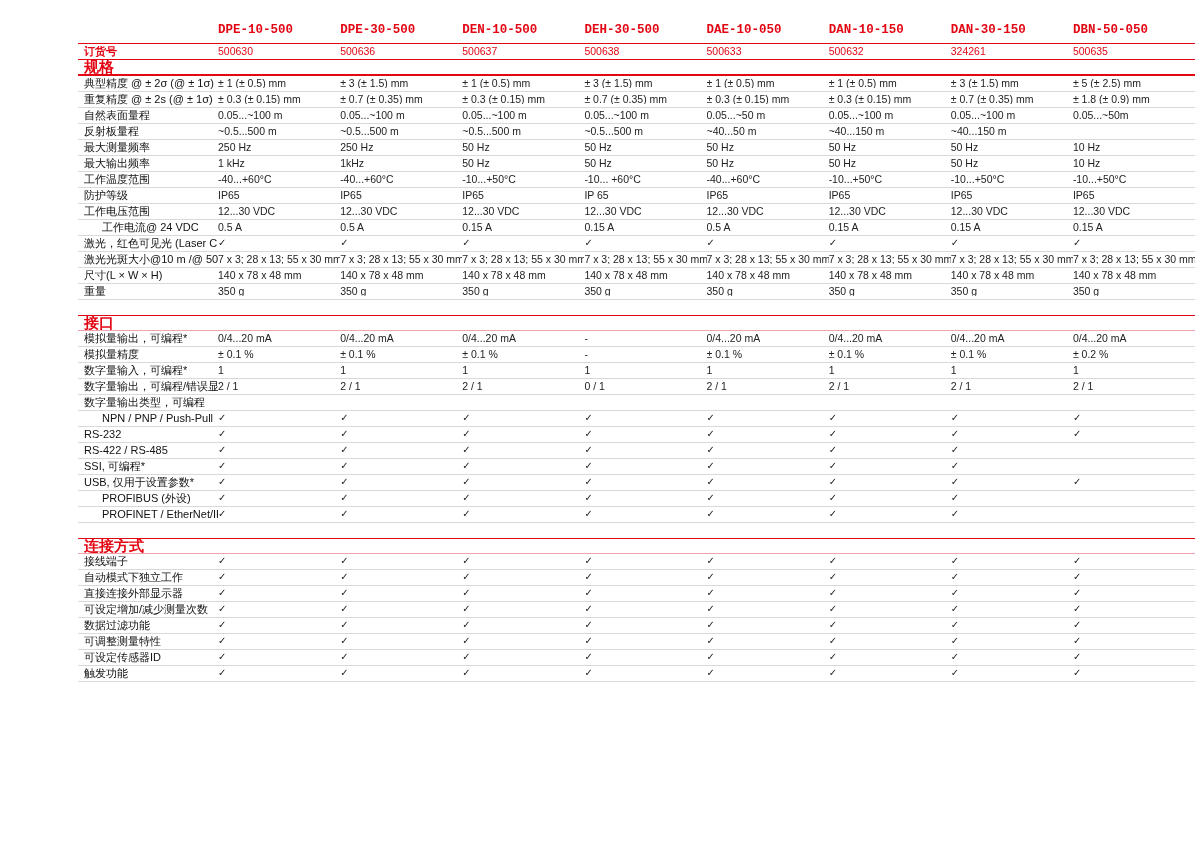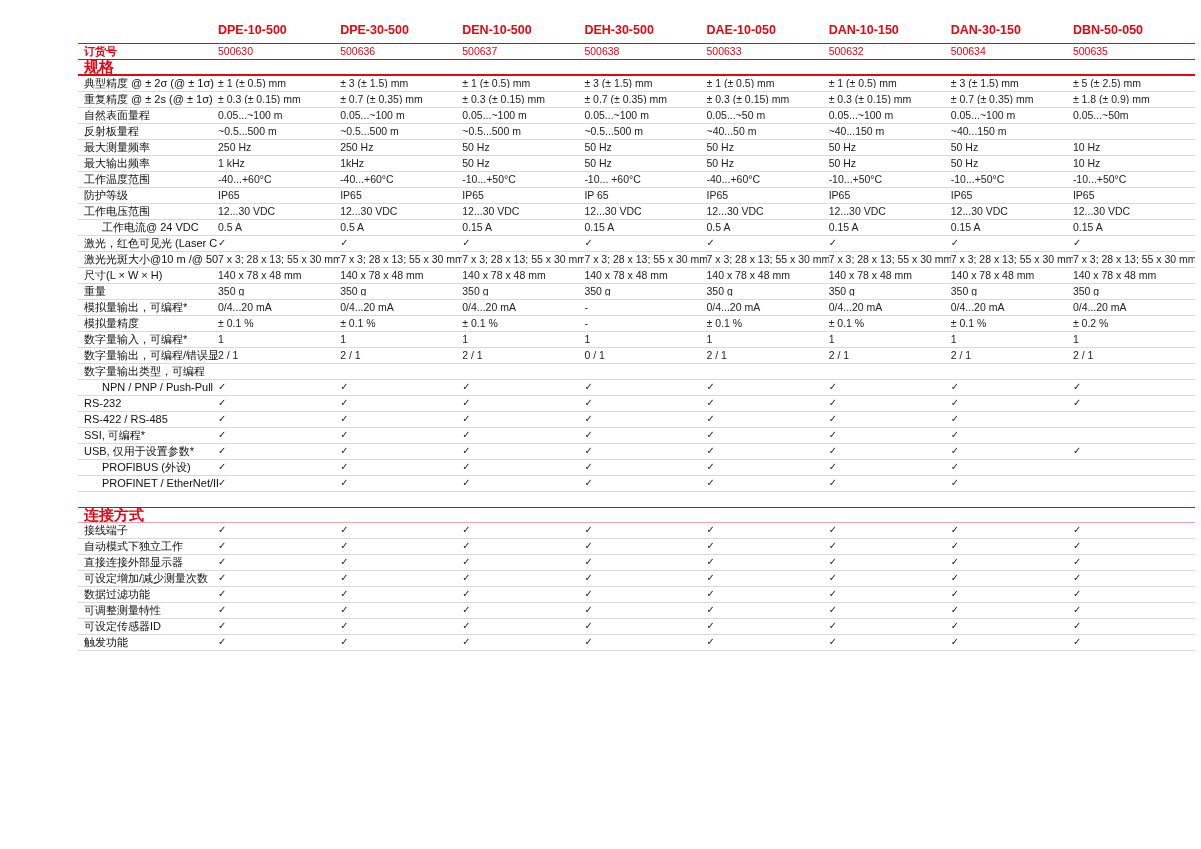--- a/index.html
+++ b/index.html
@@ -5,21 +5,21 @@
   :root { --red:#e30613; --pink:#f2a3ab; --gray-line:#d9d9d9; --txt:#1e1e1e; }
   * { margin:0; padding:0; box-sizing:border-box; }
   html,body { background:#fff; }
   body { font-family:"Liberation Sans","DejaVu Sans",sans-serif; color:var(--txt); }
   .page { width:1201px; height:849px; background:#fff; overflow:hidden; position:relative; }
   .table { position:absolute; left:78px; top:24px; width:1117px; }
   .row { display:grid; grid-template-columns:140px repeat(8,1fr); align-items:center; }
   .cell { padding-left:0; white-space:nowrap; overflow:hidden; font-size:10.5px; line-height:1; }
   .label-cell { padding-left:6px; font-size:11px; color:#111; }
   .label-cell.indent { padding-left:24px; }
-  .header-row { border-bottom:1px solid var(--red); padding-bottom:6px; align-items:end; }
+  .header-row { border-bottom:1px solid var(--red); padding-bottom:6px; align-items:end;font-family:Liberation Mono, monospace; }
   .header-row .cell { font-size:12.5px; font-weight:bold; color:var(--red); }
   .order-row { height:16px; border-bottom:1px solid var(--red); }
   .order-row .cell { color:var(--red); }
   .order-row .label-cell { font-weight:bold; }
   .title-row { height:16px; }
   .title-row .label-cell { color:var(--red); font-weight:bold; font-size:15px; }
   .title-row.first { border-bottom:2px solid var(--red); }
   .title-row.later { margin-top:15px; border-top:1.5px solid var(--red); border-bottom:1px solid var(--pink); }
   .data-row { height:16px; border-bottom:1px solid var(--gray-line); }
   .data-row.subheader { }
@@ -43,21 +43,21 @@
         <div class="cell">DBN-50-050</div>
       </div>
       <div class="row order-row">
         <div class="cell label-cell">订货号</div>
         <div class="cell">500630</div>
         <div class="cell">500636</div>
         <div class="cell">500637</div>
         <div class="cell">500638</div>
         <div class="cell">500633</div>
         <div class="cell">500632</div>
-        <div class="cell">500634</div>
+        <div class="cell">324261</div>
         <div class="cell">500635</div>
       </div>
       <div class="row title-row first">
         <div class="cell label-cell">规格</div>
         <div class="cell"></div>
         <div class="cell"></div>
         <div class="cell"></div>
         <div class="cell"></div>
         <div class="cell"></div>
         <div class="cell"></div>
@@ -211,20 +211,31 @@
         <div class="cell label-cell">重量</div>
         <div class="cell val">350 g</div>
         <div class="cell val">350 g</div>
         <div class="cell val">350 g</div>
         <div class="cell val">350 g</div>
         <div class="cell val">350 g</div>
         <div class="cell val">350 g</div>
         <div class="cell val">350 g</div>
         <div class="cell val">350 g</div>
       </div>
+      <div class="row title-row later">
+        <div class="cell label-cell">接口</div>
+        <div class="cell"></div>
+        <div class="cell"></div>
+        <div class="cell"></div>
+        <div class="cell"></div>
+        <div class="cell"></div>
+        <div class="cell"></div>
+        <div class="cell"></div>
+        <div class="cell"></div>
+      </div>
       <div class="row data-row">
         <div class="cell label-cell">模拟量输出，可编程*</div>
         <div class="cell val">0/4...20 mA</div>
         <div class="cell val">0/4...20 mA</div>
         <div class="cell val">0/4...20 mA</div>
         <div class="cell val">-</div>
         <div class="cell val">0/4...20 mA</div>
         <div class="cell val">0/4...20 mA</div>
         <div class="cell val">0/4...20 mA</div>
         <div class="cell val">0/4...20 mA</div>

